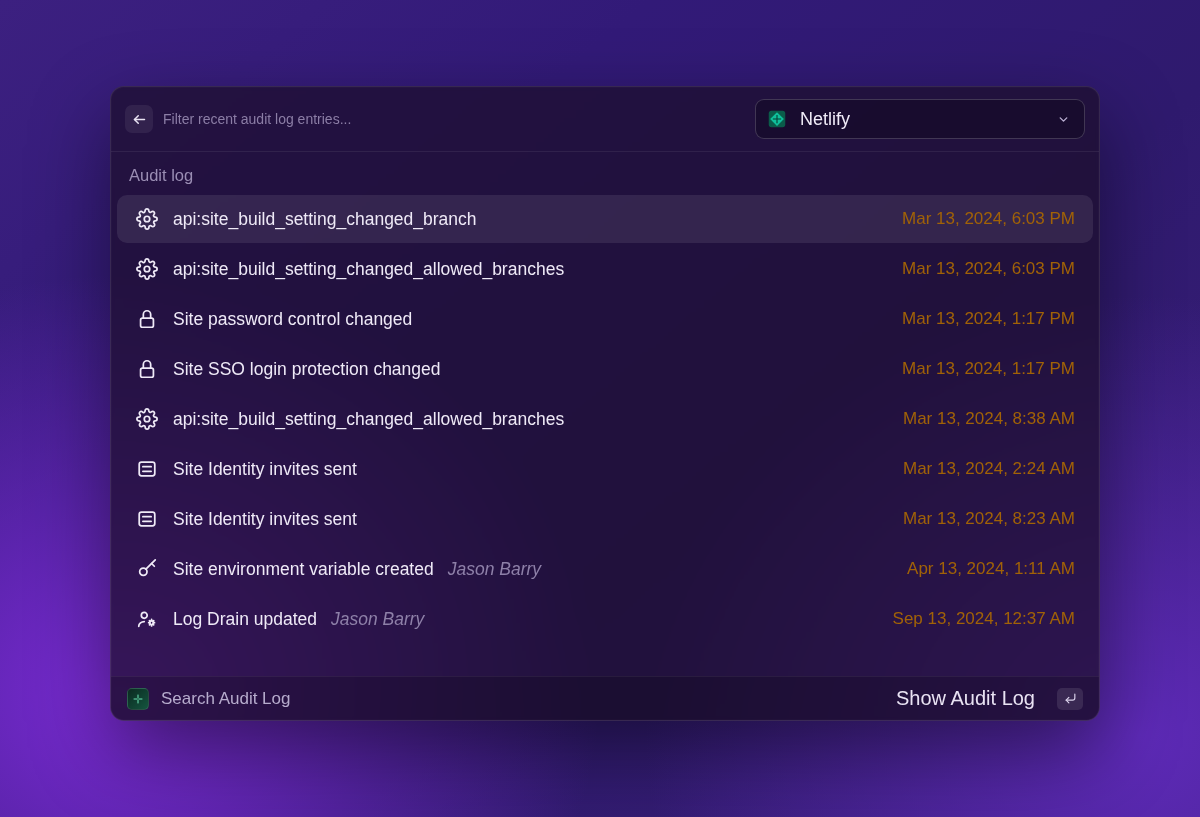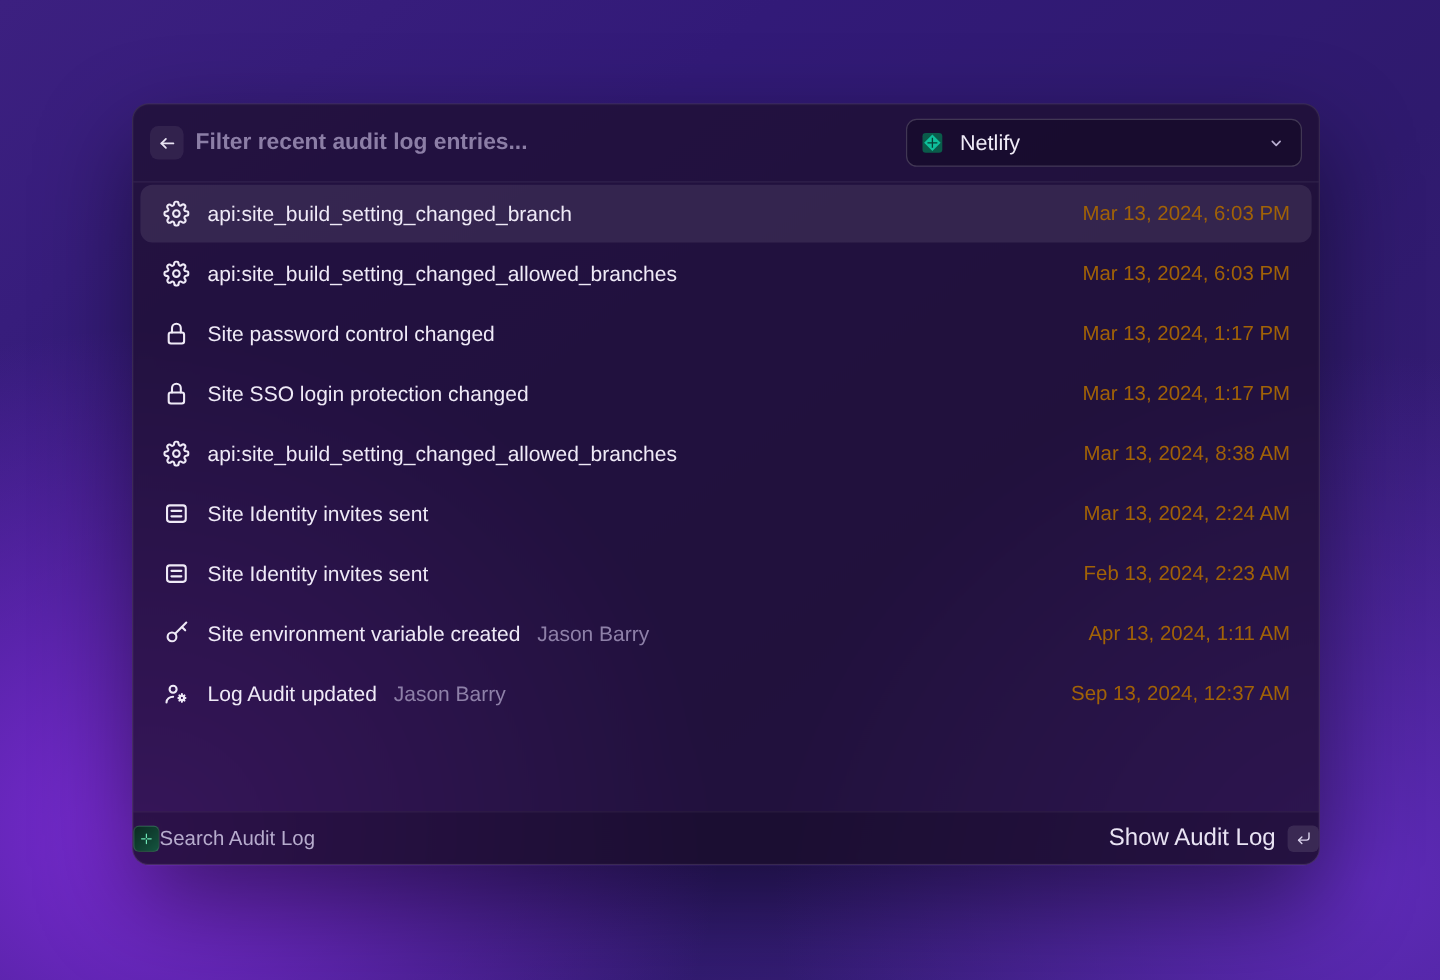--- a/index.html
+++ b/index.html
@@ -33,22 +33,22 @@
     border-radius: 7px;
     display: flex; align-items: center; justify-content: center;
     color: #e9e3f3;
   }
   .search-input {
     flex: 1;
     background: transparent;
     border: none;
     outline: none;
     color: #e9e3f3;
-    font-size: 19px;
-    font-weight: 700;
+    font-size: 14px;
+    font-weight: 400;
   }
   .search-input::placeholder { color: #8c7ea6; }
   .dropdown {
     display: flex; align-items: center;
     gap: 12px;
     background: rgba(10,6,20,0.35);
     border: 1px solid rgba(255,255,255,0.18);
     border-radius: 9px;
     padding: 8px 14px 8px 10px;
     min-width: 330px;
@@ -70,26 +70,27 @@
     gap: 14px;
     padding: 12px 18px;
     border-radius: 10px;
     margin: 2px 6px;
     color: #efeaf7;
     font-size: 17.5px;
   }
   .row.selected { background: rgba(255,255,255,0.085); }
   .row .icon-slot { width: 24px; height: 24px; display:flex; align-items:center; justify-content:center; flex:0 0 24px; color: #efeaf7; }
   .row .title { font-weight: 500; white-space: nowrap; }
-  .row .author { color: #8e80a8; font-weight: 400; white-space: nowrap; }
+  .row .author { color: #8e80a8; font-weight: 400; white-space: nowrap; font-style: italic; }
   .row .spacer { flex:1; }
   .row .timestamp { color: #a16207; font-size: 17px; font-weight: 400; white-space: nowrap; }
   .footer {
     display:flex; align-items:center;
-    padding: 10px 0;
+    padding: 10px 16px;
+    gap: 12px;
     background: rgba(0,0,0,0.18);
     border-top: 1px solid rgba(255,255,255,0.06);
   }
   .footer .app-icon {
     width: 22px; height: 22px; border-radius:5px;
     background: linear-gradient(135deg,#0b2a21,#14553f);
     border:1px solid rgba(255,255,255,0.12);
     display:flex;align-items:center;justify-content:center;
     font-size: 12px; color:#6ee7b7;
   }
@@ -126,20 +127,21 @@
             </svg>
         </span>
         <span class="dropdown-label">Netlify</span>
       </div>
       <svg width="13" height="13" viewBox="0 0 24 24" fill="none" stroke="#b9aed1" stroke-width="2.6" stroke-linecap="round" stroke-linejoin="round">
           <polyline points="6 9 12 15 18 9"></polyline>
         </svg>
     </div>
   </div>
 
+  <div class="section-label">Audit log</div>
 
   <div class="list" id="list">
       <div class="row selected">
         <span class="icon-slot">
           <svg width="22" height="22" viewBox="0 0 24 24" fill="none" stroke="currentColor" stroke-width="1.9" stroke-linecap="round" stroke-linejoin="round">
             <circle cx="12" cy="12" r="3"></circle>
             <path d="M19.4 15a1.65 1.65 0 0 0 .33 1.82l.06.06a2 2 0 1 1-2.83 2.83l-.06-.06a1.65 1.65 0 0 0-1.82-.33 1.65 1.65 0 0 0-1 1.51V21a2 2 0 0 1-4 0v-.09a1.65 1.65 0 0 0-1-1.51 1.65 1.65 0 0 0-1.82.33l-.06.06a2 2 0 1 1-2.83-2.83l.06-.06a1.65 1.65 0 0 0 .33-1.82 1.65 1.65 0 0 0-1.51-1H3a2 2 0 0 1 0-4h.09a1.65 1.65 0 0 0 1.51-1 1.65 1.65 0 0 0-.33-1.82l-.06-.06a2 2 0 1 1 2.83-2.83l.06.06a1.65 1.65 0 0 0 1.82.33h0a1.65 1.65 0 0 0 1-1.51V3a2 2 0 0 1 4 0v.09a1.65 1.65 0 0 0 1 1.51h0a1.65 1.65 0 0 0 1.82-.33l.06-.06a2 2 0 1 1 2.83 2.83l-.06.06a1.65 1.65 0 0 0-.33 1.82v0a1.65 1.65 0 0 0 1.51 1H21a2 2 0 0 1 0 4h-.09a1.65 1.65 0 0 0-1.51 1z"></path>
           </svg>
         </span>
         <span class="title">api:site_build_setting_changed_branch</span>
@@ -205,21 +207,21 @@
       <div class="row">
         <span class="icon-slot">
           <svg width="22" height="22" viewBox="0 0 24 24" fill="none" stroke="currentColor" stroke-width="1.9" stroke-linecap="round" stroke-linejoin="round">
             <rect x="3.5" y="4.5" width="17" height="15" rx="2.5"></rect>
             <line x1="7.5" y1="9.5" x2="16.5" y2="9.5"></line>
             <line x1="7.5" y1="14.5" x2="16.5" y2="14.5"></line>
           </svg>
         </span>
         <span class="title">Site Identity invites sent</span>
         <span class="spacer"></span>
-        <span class="timestamp">Feb 13, 2024, 2:23 AM</span>
+        <span class="timestamp">Mar 13, 2024, 8:23 AM</span>
       </div>
       <div class="row">
         <span class="icon-slot">
           <svg width="22" height="22" viewBox="0 0 24 24" fill="none" stroke="currentColor" stroke-width="1.9" stroke-linecap="round" stroke-linejoin="round">
             <circle cx="8" cy="15" r="4"></circle>
             <path d="M10.8 12.2 L21 2"></path>
             <path d="M17 6l3 3"></path>
           </svg>
         </span>
         <span class="title">Site environment variable created</span>
@@ -229,21 +231,21 @@
       </div>
       <div class="row">
         <span class="icon-slot">
           <svg width="22" height="22" viewBox="0 0 24 24" fill="none" stroke="currentColor" stroke-width="1.9" stroke-linecap="round" stroke-linejoin="round">
             <circle cx="9" cy="8" r="3.2"></circle>
             <path d="M3 20c0-3 3-5.2 6-5.2"></path>
             <circle cx="17" cy="16" r="2"></circle>
             <path d="M17 12.5v1.2M17 18.3v1.2M20.2 16h-1.2M15 16h-1.2M19.3 13.7l-.85.85M15.55 17.45l-.85.85M19.3 18.3l-.85-.85M15.55 14.55l-.85-.85"></path>
           </svg>
         </span>
-        <span class="title">Log Audit updated</span>
+        <span class="title">Log Drain updated</span>
         <span class="author">Jason Barry</span>
         <span class="spacer"></span>
         <span class="timestamp">Sep 13, 2024, 12:37 AM</span>
       </div>
     </div>
 
   <div class="footer">
     <div class="app-icon">
       <svg width="12" height="12" viewBox="0 0 24 24" fill="none" stroke="#6ee7b7" stroke-width="2" stroke-linecap="round">
           <path d="M4 12h6M14 12h6M12 4v6M12 14v6"></path>

